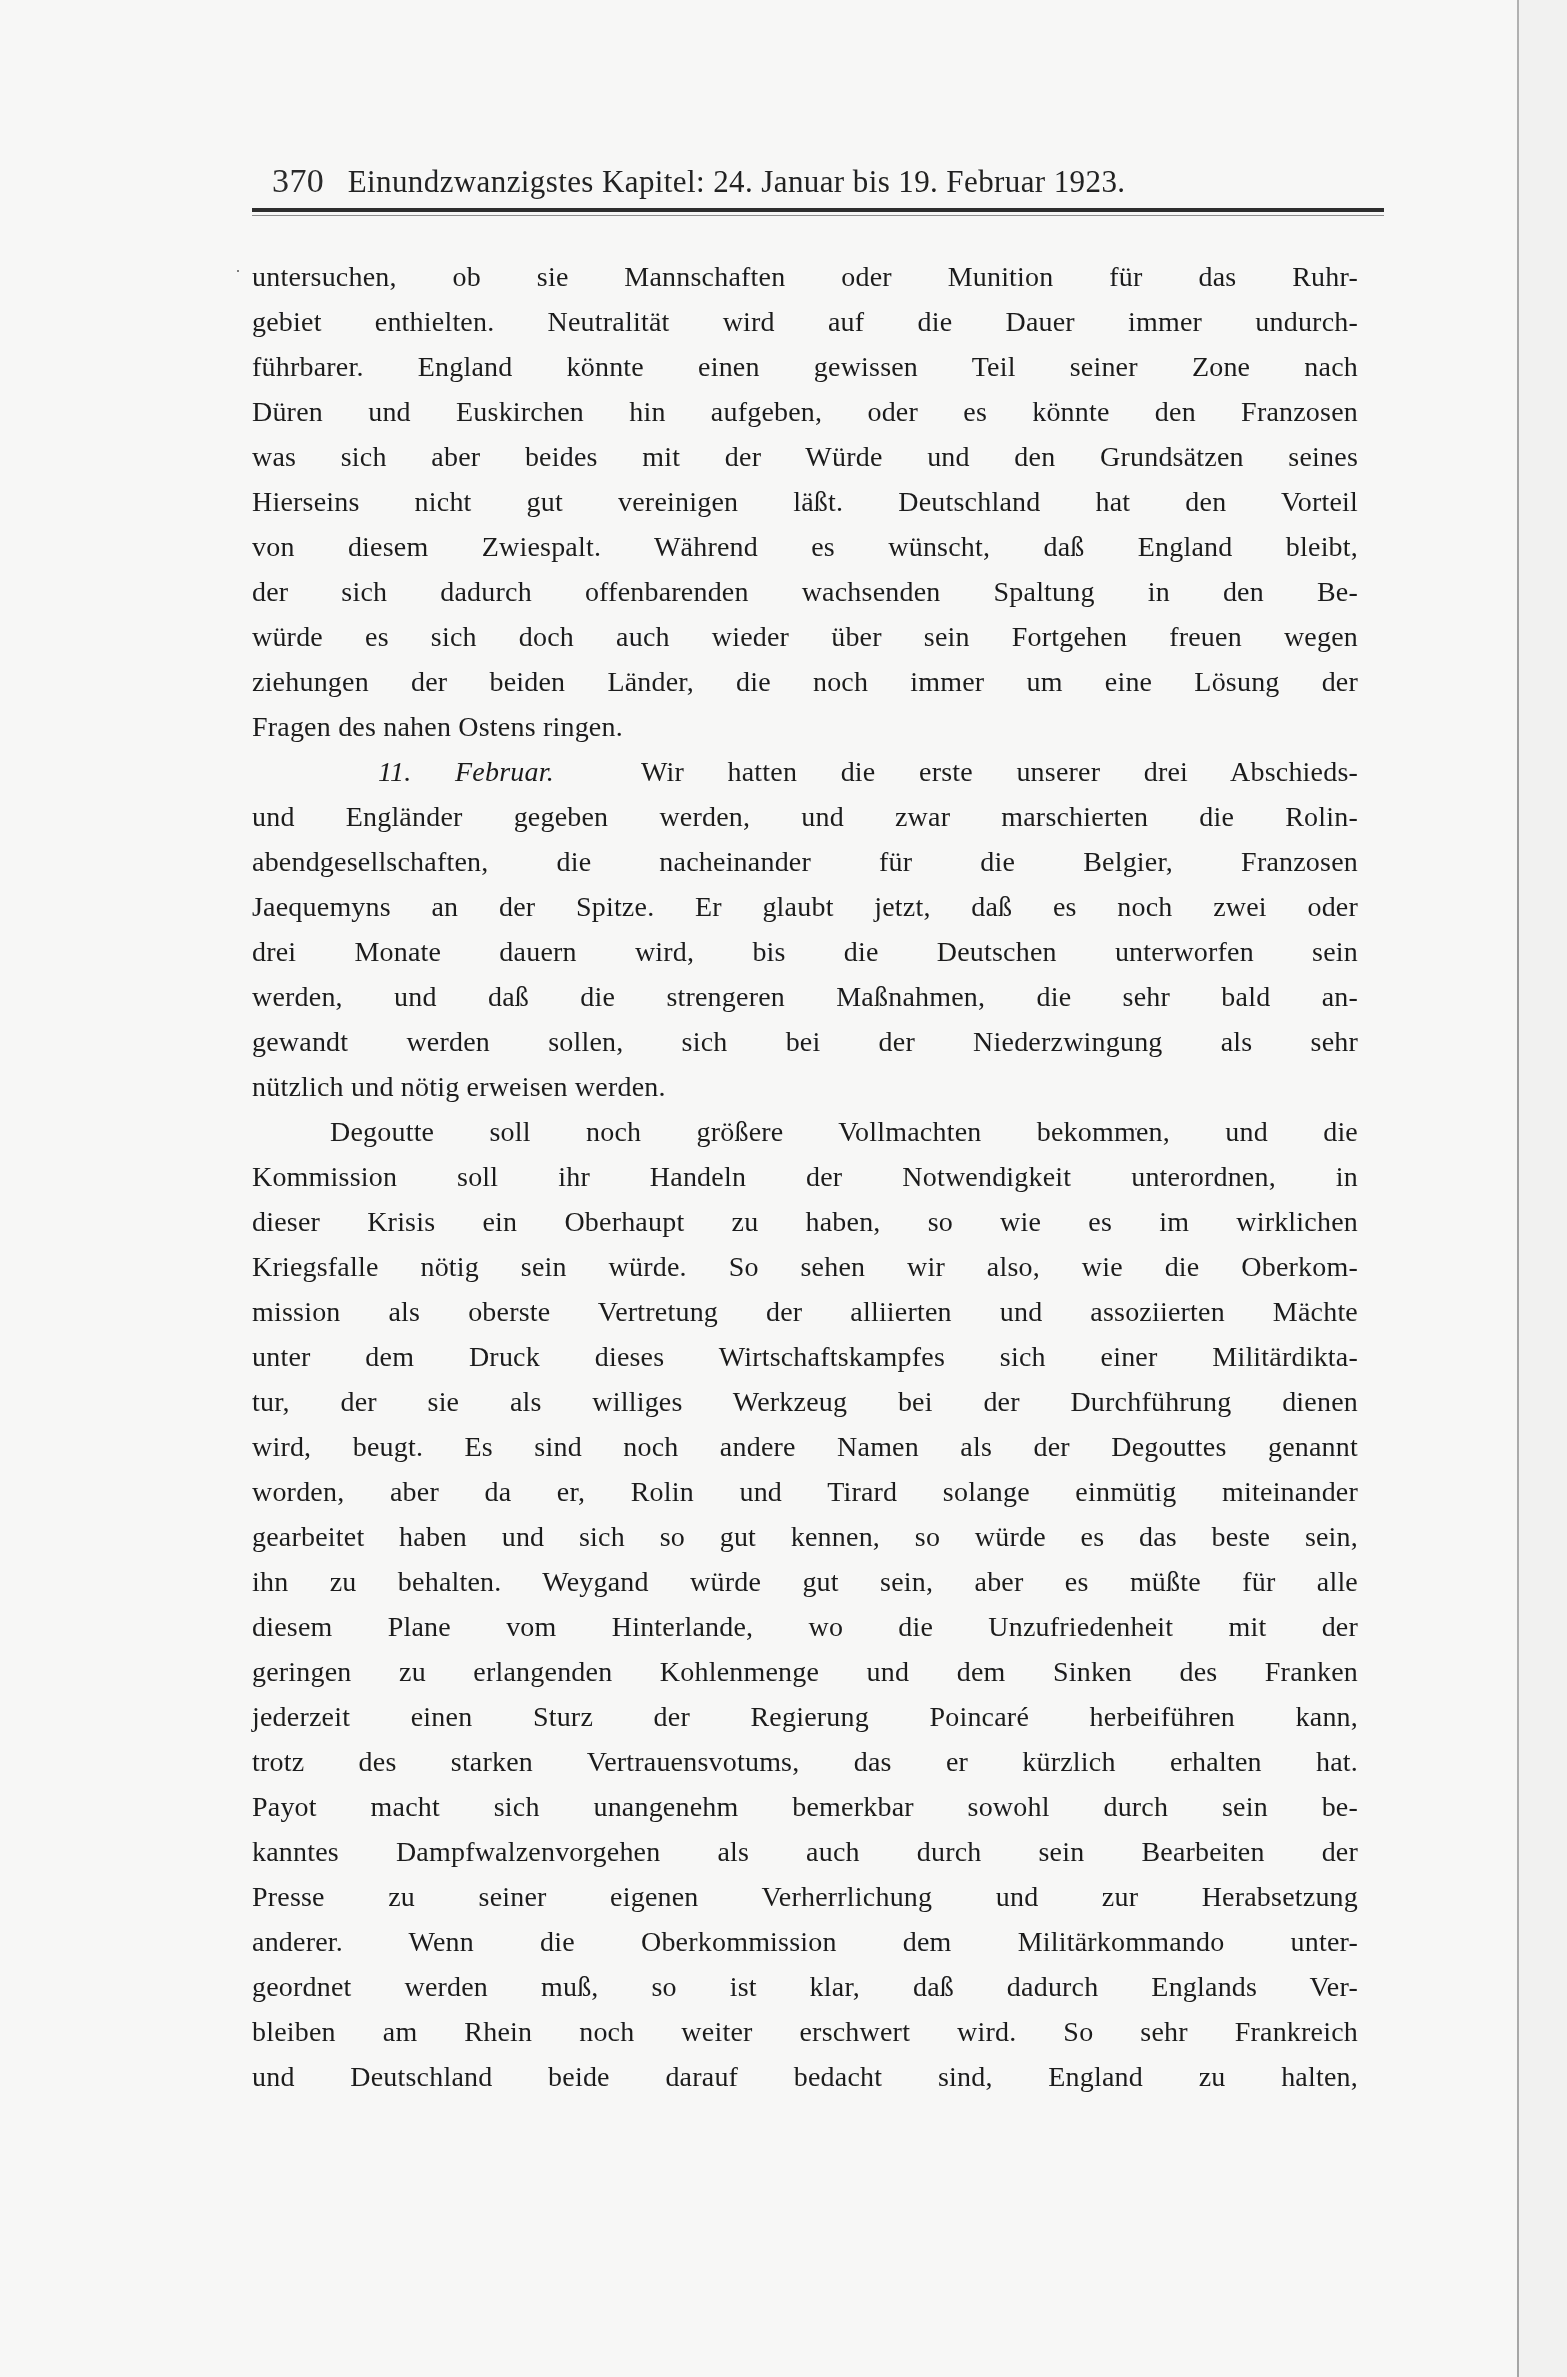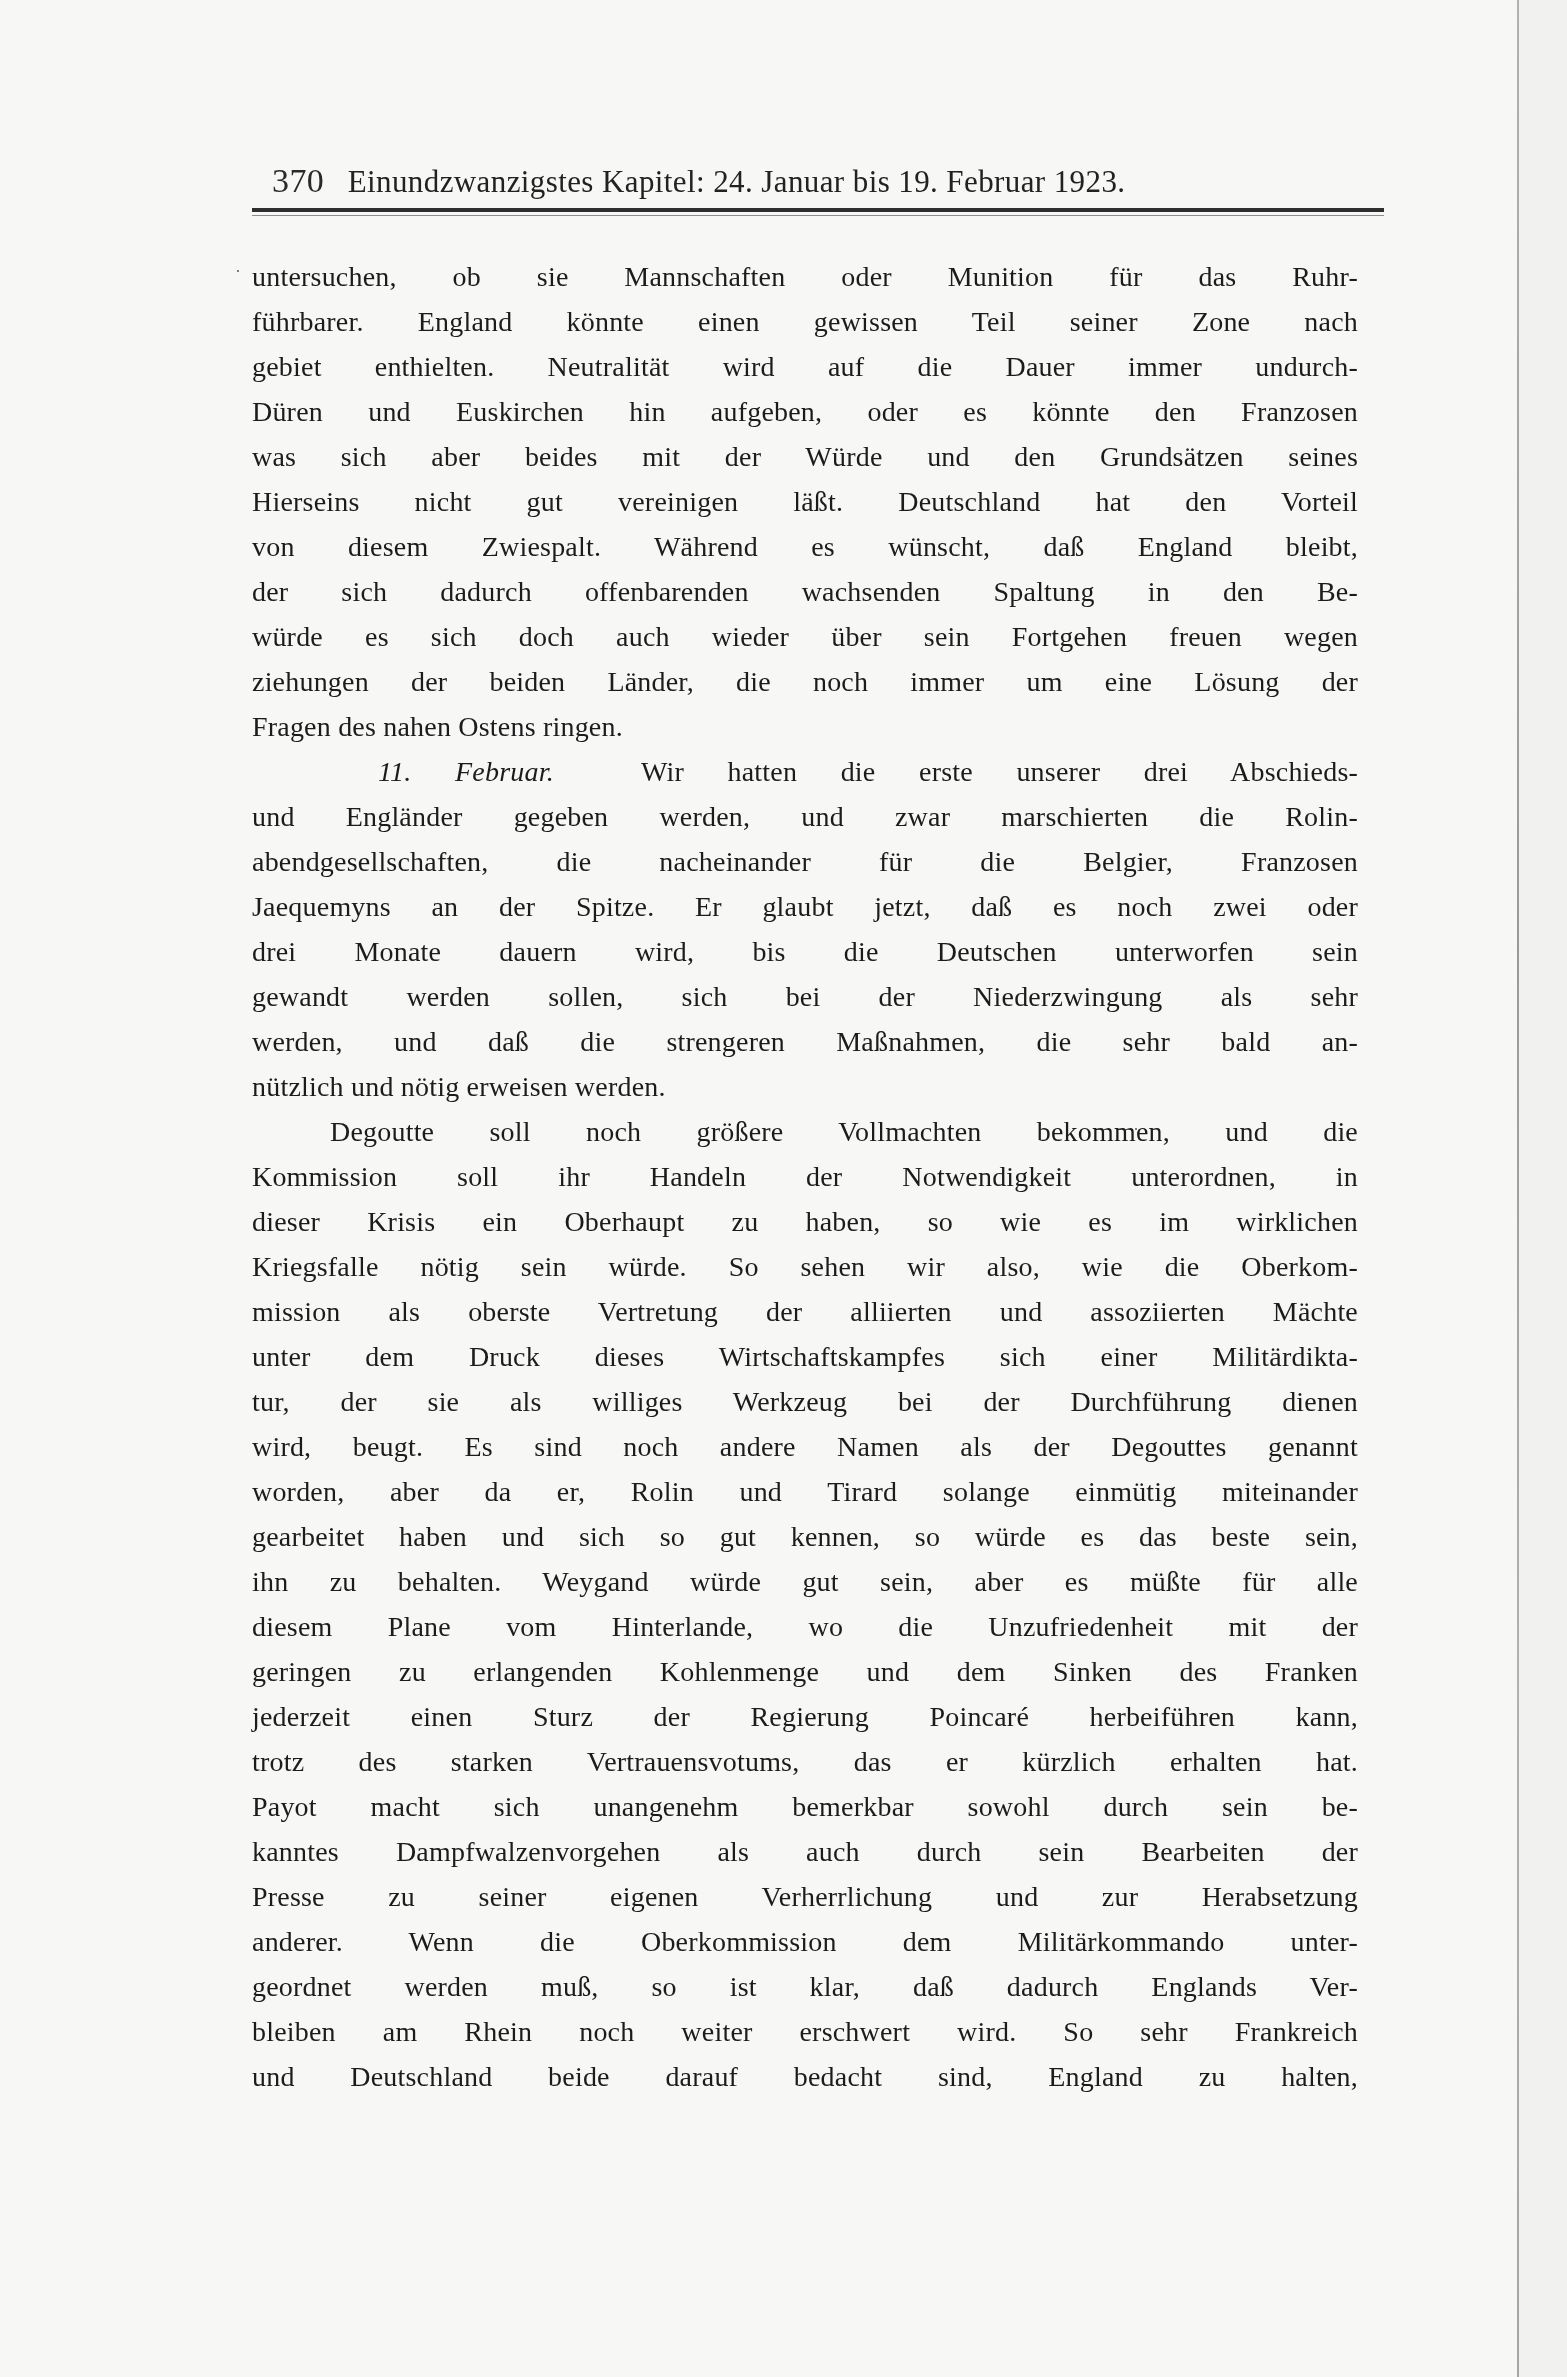--- a/index.html
+++ b/index.html
@@ -111,40 +111,40 @@
   <span class="page-number">370</span>
   <span class="running-title">Einundzwanzigstes Kapitel: 24. Januar bis 19. Februar 1923.</span>
 </div>
 <div class="head-rule"></div>
 <div class="head-rule-thin"></div>
 
 <div class="text-block">
 
   <div>
     <span class="line">untersuchen, ob sie Mannschaften oder Munition für das Ruhr-</span>
+    <span class="line">gebiet enthielten.  Neutralität wird auf die Dauer immer undurch-</span>
     <span class="line">führbarer.  England könnte einen gewissen Teil seiner Zone nach</span>
-    <span class="line">gebiet enthielten.  Neutralität wird auf die Dauer immer undurch-</span>
     <span class="line">Düren und Euskirchen hin aufgeben, oder es könnte den Franzosen</span>
     <span class="line">was sich aber beides mit der Würde und den Grundsätzen seines</span>
     <span class="line">Hierseins nicht gut vereinigen läßt.  Deutschland hat den Vorteil</span>
     <span class="line">von diesem Zwiespalt.  Während es wünscht, daß England bleibt,</span>
     <span class="line">der sich dadurch offenbarenden wachsenden Spaltung in den Be-</span>
     <span class="line">würde es sich doch auch wieder über sein Fortgehen freuen wegen</span>
     <span class="line">ziehungen der beiden Länder, die noch immer um eine Lösung der</span>
     <span class="line last">Fragen des nahen Ostens ringen.</span>
   </div>
 
   <div>
     <span class="line indent"><span class="italic">11. Februar.</span>&nbsp;&nbsp;<span>Wir hatten die erste unserer drei Abschieds-</span></span>
     <span class="line">und Engländer gegeben werden, und zwar marschierten die Rolin-</span>
     <span class="line">abendgesellschaften, die nacheinander für die Belgier, Franzosen</span>
     <span class="line">Jaequemyns an der Spitze.  Er glaubt jetzt, daß es noch zwei oder</span>
     <span class="line">drei Monate dauern wird, bis die Deutschen unterworfen sein</span>
+    <span class="line">werden, und daß die strengeren Maßnahmen, die sehr bald an-</span>
     <span class="line">gewandt werden sollen, sich bei der Niederzwingung als sehr</span>
-    <span class="line">werden, und daß die strengeren Maßnahmen, die sehr bald an-</span>
     <span class="line last">nützlich und nötig erweisen werden.</span>
   </div>
 
   <div>
     <span class="line indent">Degoutte soll noch größere Vollmachten bekommen, und die</span>
     <span class="line">Kommission soll ihr Handeln der Notwendigkeit unterordnen, in</span>
     <span class="line">dieser Krisis ein Oberhaupt zu haben, so wie es im wirklichen</span>
     <span class="line">Kriegsfalle nötig sein würde.  So sehen wir also, wie die Oberkom-</span>
     <span class="line">mission als oberste Vertretung der alliierten und assoziierten Mächte</span>
     <span class="line">unter dem Druck dieses Wirtschaftskampfes sich einer Militärdikta-</span>

